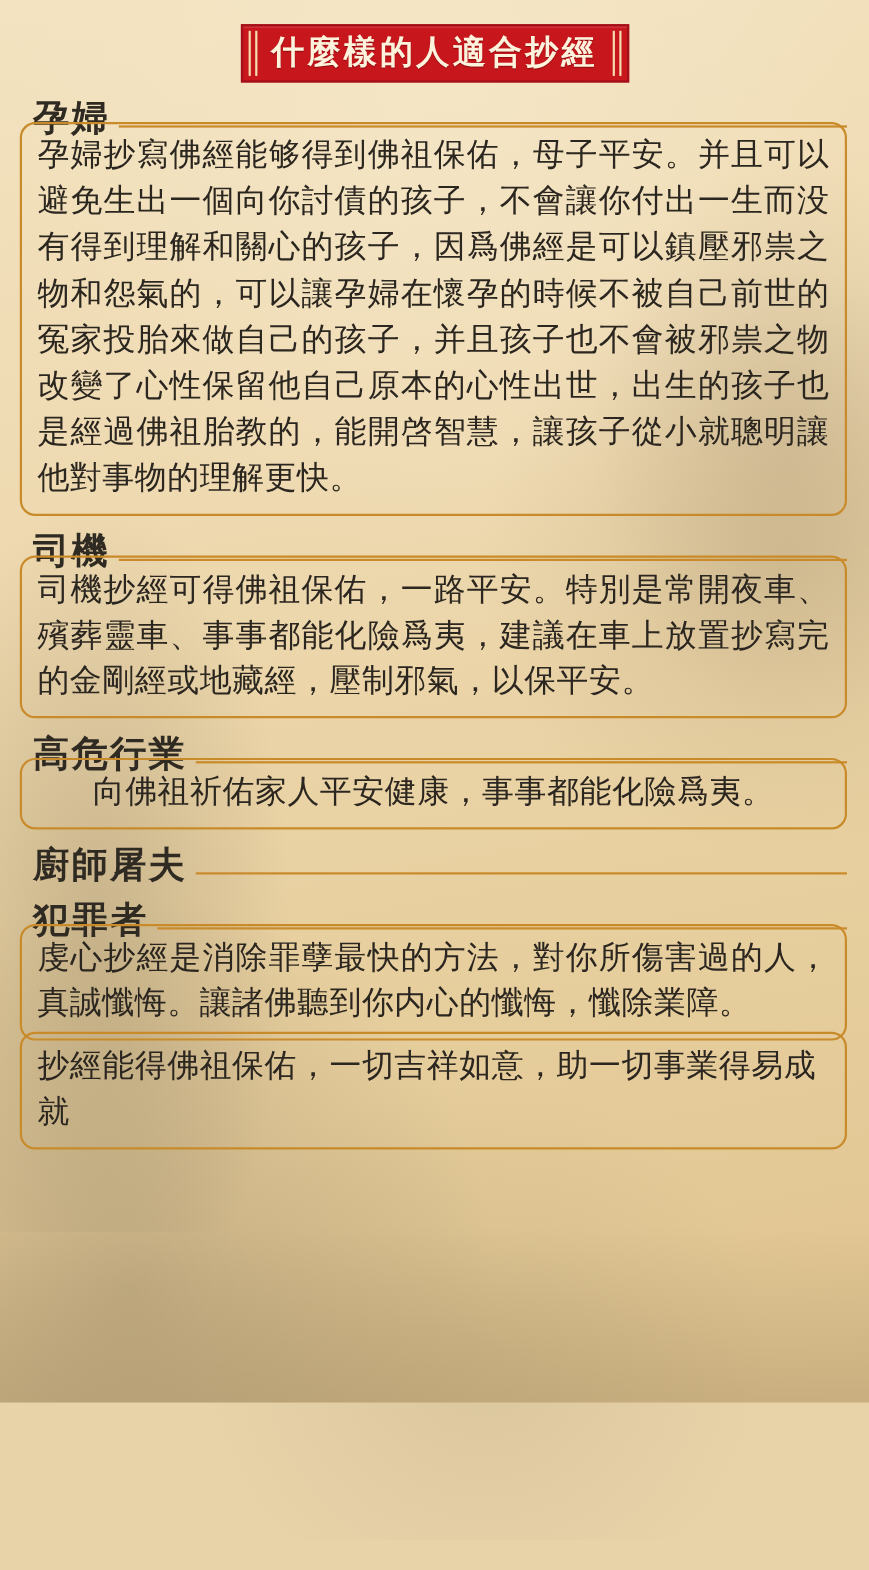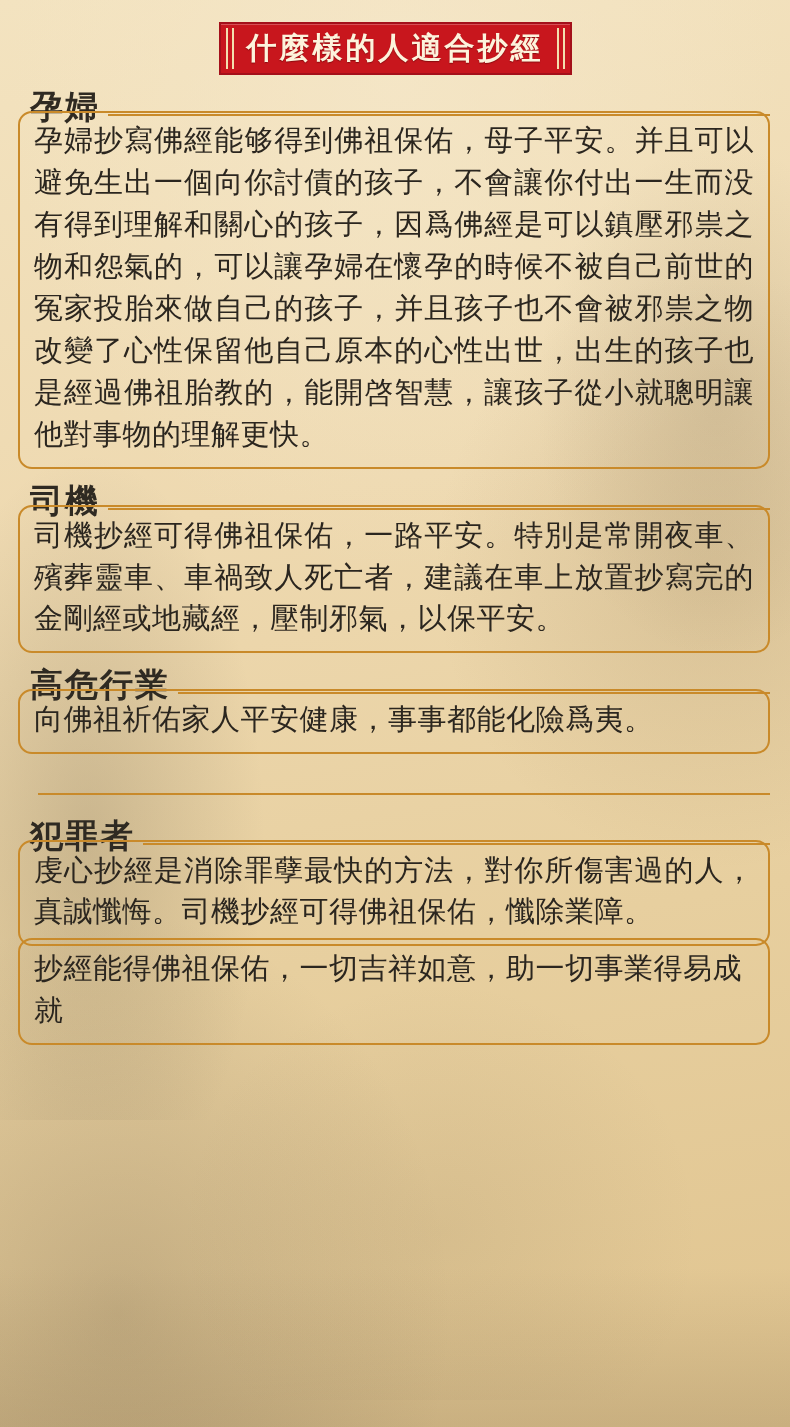--- a/index.html
+++ b/index.html
@@ -9,21 +9,21 @@
   body {
     width: 790px;
     height: 1427px;
     overflow: hidden;
     font-family: "DejaVu Serif", serif;
     background: #e8d3a9;
   }
   #page {
     position: relative;
     width: 790px;
-    height: 1427px;
+    height: 1275px;
     box-sizing: border-box;
     background:
       radial-gradient(ellipse 60% 40% at 15% 92%, rgba(120,105,80,0.30), rgba(120,105,80,0) 70%),
       radial-gradient(ellipse 50% 30% at 90% 40%, rgba(150,125,85,0.22), rgba(150,125,85,0) 70%),
       radial-gradient(ellipse 70% 50% at 50% 5%, rgba(245,231,201,0.75), rgba(245,231,201,0) 70%),
       linear-gradient(170deg, #f3e3c0 0%, #eed9b0 35%, #e7cf9f 65%, #e0c48f 100%);
   }
   
   .wash {
     position: absolute;
@@ -135,21 +135,21 @@
     color: #2b261f;
     letter-spacing: 0.5px;
     text-align: justify;
     text-justify: inter-character;
     margin: 0;
     white-space: pre-wrap;
   }
   
   .s-pregnant .section-body { padding-top: 6px; }
   .s-pregnant .section-text { font-size: 29px; line-height: 1.45; }
-  .s-highrisk .section-text { text-align: left; }
+  .s-highrisk .section-text { text-align: center; }
   .s-career .section-text { text-align: left; }
   .title-gap-top { margin-top: 2px; }
 </style>
 </head>
 <body>
 
 <div id="page">
 
   <div class="wash w1"></div>
   <div class="wash w2"></div>
@@ -173,47 +173,48 @@
         <p class="section-text">孕婦抄寫佛經能够得到佛祖保佑，母子平安。并且可以避免生出一個向你討債的孩子，不會讓你付出一生而没有得到理解和關心的孩子，因爲佛經是可以鎮壓邪祟之物和怨氣的，可以讓孕婦在懷孕的時候不被自己前世的冤家投胎來做自己的孩子，并且孩子也不會被邪祟之物改變了心性保留他自己原本的心性出世，出生的孩子也是經過佛祖胎教的，能開啓智慧，讓孩子從小就聰明讓他對事物的理解更快。</p>
       </div>
     </div>
 
     <div class="section s-driver title-gap-top">
       <div class="section-head">
         <div class="section-title">司機</div>
         <div class="head-rule"></div>
       </div>
       <div class="section-body">
-        <p class="section-text">司機抄經可得佛祖保佑，一路平安。特別是常開夜車、殯葬靈車、車禍致人死亡者，建議在車上放置抄寫完的金剛經或地藏經，壓制邪氣，以保平安。</p>
+        <p class="section-text">司機抄經可得佛祖保佑，一路平安。特別是常開夜車、殯葬靈車、事事都能化險爲夷，建議在車上放置抄寫完的金剛經或地藏經，壓制邪氣，以保平安。</p>
       </div>
     </div>
 
     <div class="section s-highrisk title-gap-top">
       <div class="section-head">
         <div class="section-title">高危行業</div>
         <div class="head-rule"></div>
       </div>
       <div class="section-body">
         <p class="section-text">向佛祖祈佑家人平安健康，事事都能化險爲夷。</p>
       </div>
     </div>
 
     <div class="section s-cook title-gap-top">
       <div class="section-head">
+        <div class="section-title">廚師屠夫</div>
         <div class="head-rule"></div>
       </div>
     </div>
 
     <div class="section s-offender title-gap-top">
       <div class="section-head">
         <div class="section-title">犯罪者</div>
         <div class="head-rule"></div>
       </div>
       <div class="section-body">
-        <p class="section-text">虔心抄經是消除罪孽最快的方法，對你所傷害過的人，真誠懺悔。司機抄經可得佛祖保佑，懺除業障。</p>
+        <p class="section-text">虔心抄經是消除罪孽最快的方法，對你所傷害過的人，真誠懺悔。讓諸佛聽到你内心的懺悔，懺除業障。</p>
       </div>
     </div>
 
     <div class="section s-career title-gap-top">
       <div class="section-body">
         <p class="section-text">抄經能得佛祖保佑，一切吉祥如意，助一切事業得易成就</p>
       </div>
     </div>
 
   </div>

